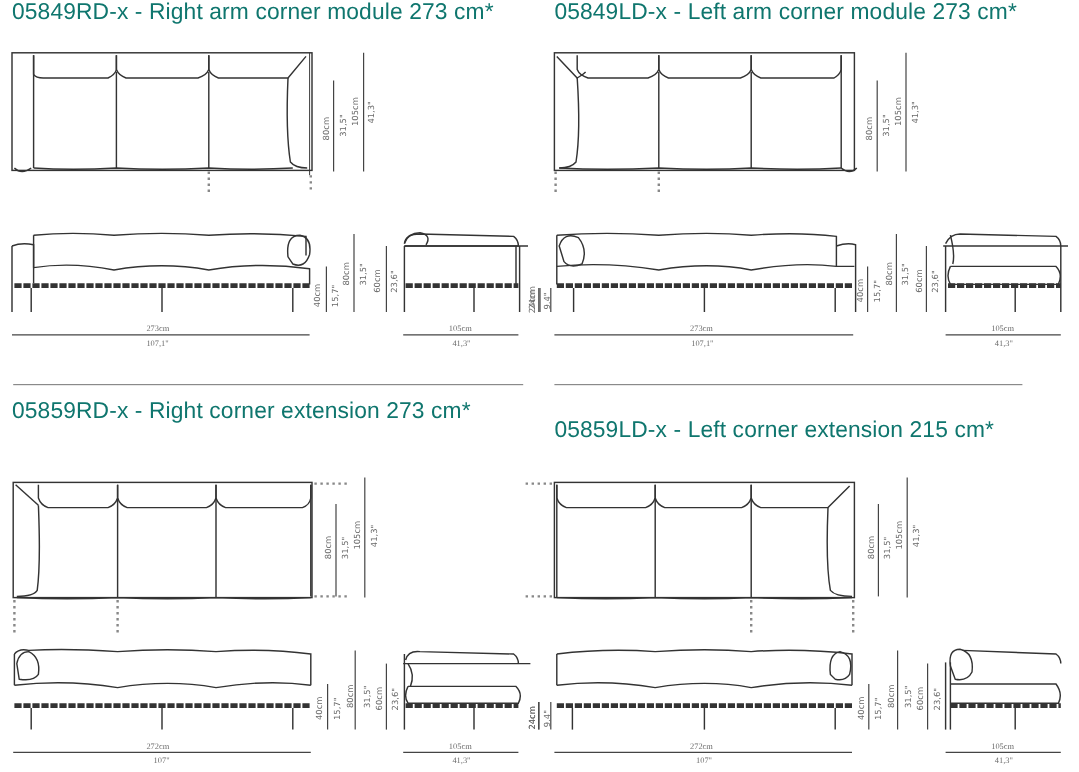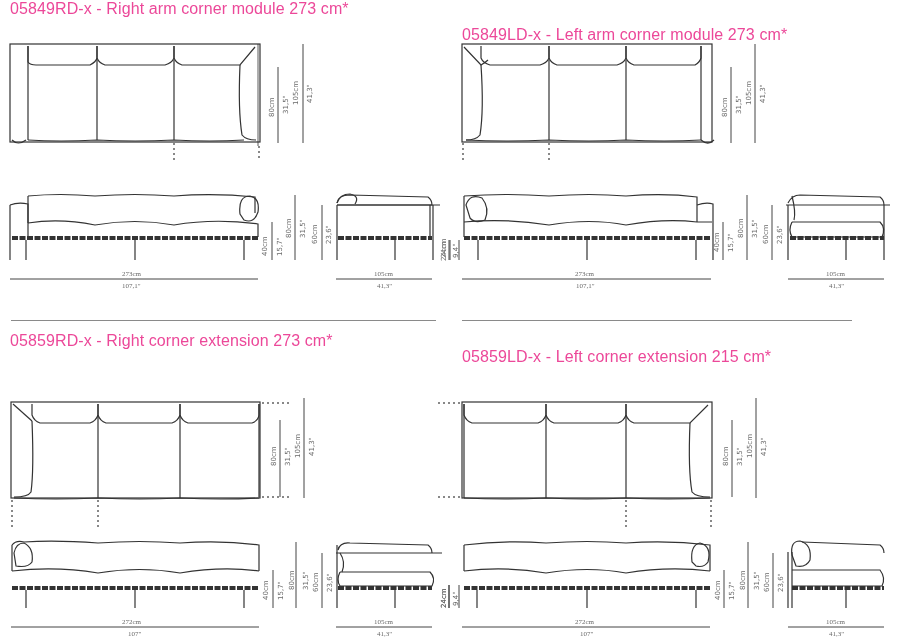--- a/index.html
+++ b/index.html
@@ -1,17 +1,17 @@
 <!DOCTYPE html>
 <html><head>
 <meta charset="utf-8">
 <style>
   html,body{margin:0;padding:0;background:#ffffff;}
   body{width:899px;height:643px;position:relative;overflow:hidden;font-family:"Liberation Sans",sans-serif;color:#555;}
-  .title{position:absolute;font-size:16px;color:#ec4899;white-space:nowrap;letter-spacing:0.1px;}
+  .title{position:absolute;font-size:19px;color:#0f766e;white-space:nowrap;letter-spacing:0.1px;}
   .dim{position:absolute;font-size:7px;color:#6a6a6a;white-space:nowrap;font-family:Liberation Serif, serif;}
   .vdim{position:absolute;font-size:7px;color:#6a6a6a;white-space:nowrap;transform:rotate(-90deg);transform-origin:left top;font-family:"DejaVu Sans",sans-serif;}
   .sep{position:absolute;height:1px;background:#8a8a8a;}
   svg{position:absolute;overflow:visible;}
   .s{fill:none;stroke:#333;stroke-width:1.2;}
   .t{fill:none;stroke:#333;stroke-width:0.8;}
   .d{fill:none;stroke:#888;stroke-width:2;stroke-dasharray:2 3;}
   .m{stroke:#444;stroke-width:1;}
   .strap{fill:none;stroke:#333;stroke-width:4;stroke-dasharray:6 1.5;}
 </style>
@@ -199,21 +199,21 @@
 <div class="vdim" style="left:325px;top:244px;">23,6"</div>
 <div class="vdim" style="left:440px;top:258px;">24cm</div>
 <div class="dim" style="left:122px;top:270px;">273cm</div>
 <div class="dim" style="left:122px;top:282px;">107,1"</div>
 <div class="dim" style="left:374px;top:270px;">105cm</div>
 <div class="dim" style="left:377px;top:282px;">41,3"</div>
 
 <div class="sep" style="left:11px;top:320px;width:425px;"></div>
 <div class="sep" style="left:462px;top:320px;width:390px;"></div>
 
-<div class="title" style="left:462px;top:0px;margin-top:26px;">05849LD-x - Left arm corner module 273 cm*</div>
+<div class="title" style="left:462px;top:0px;">05849LD-x - Left arm corner module 273 cm*</div>
 <div class="vdim" style="left:721px;top:117px;">80cm</div>
 <div class="vdim" style="left:735px;top:114px;">31,5"</div>
 <div class="vdim" style="left:745px;top:105px;">105cm</div>
 <div class="vdim" style="left:759px;top:103px;">41,3"</div>
 <div class="vdim" style="left:440px;top:261px;">24cm</div>
 <div class="vdim" style="left:452px;top:258px;">9,4"</div>
 <div class="vdim" style="left:713px;top:252px;">40cm</div>
 <div class="vdim" style="left:727px;top:252px;">15,7"</div>
 <div class="vdim" style="left:737px;top:238px;">80cm</div>
 <div class="vdim" style="left:751px;top:238px;">31,5"</div>

